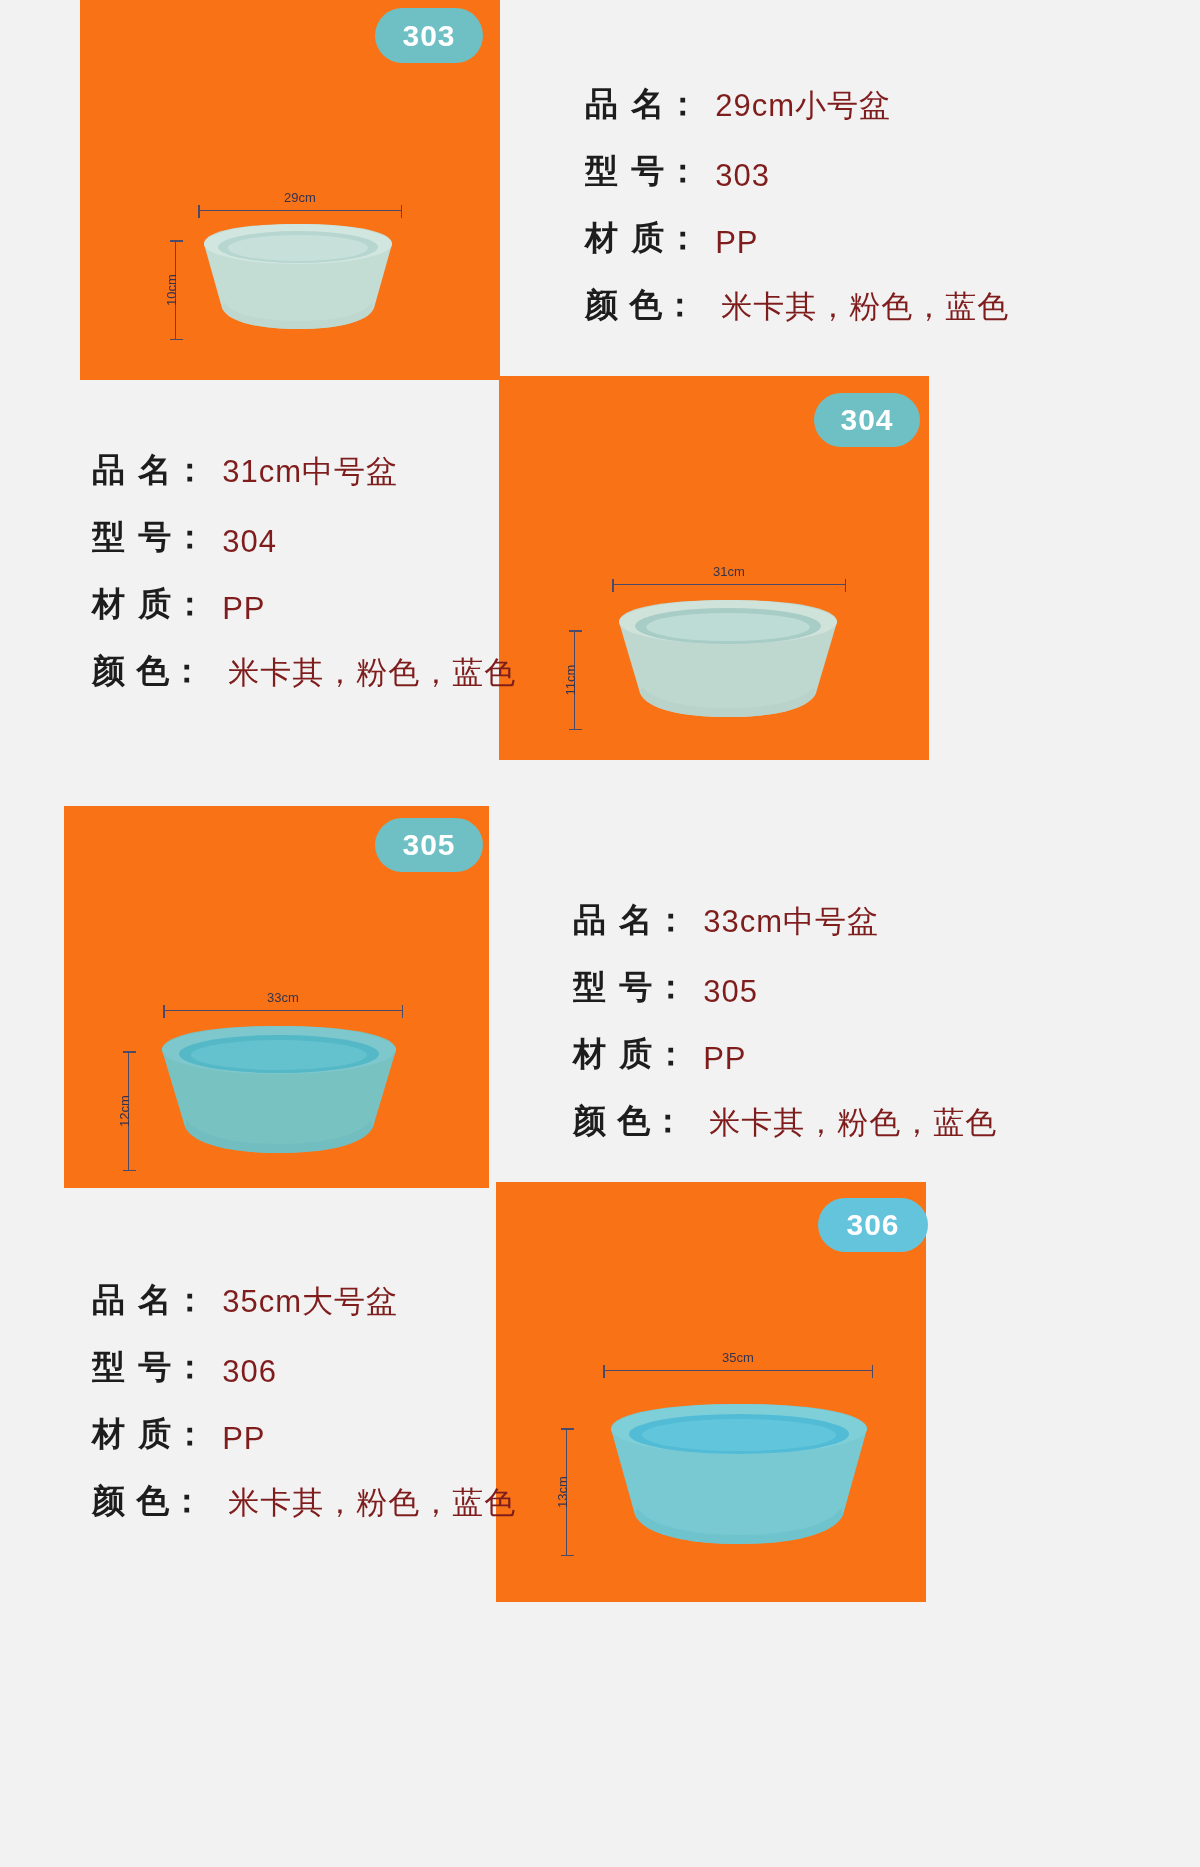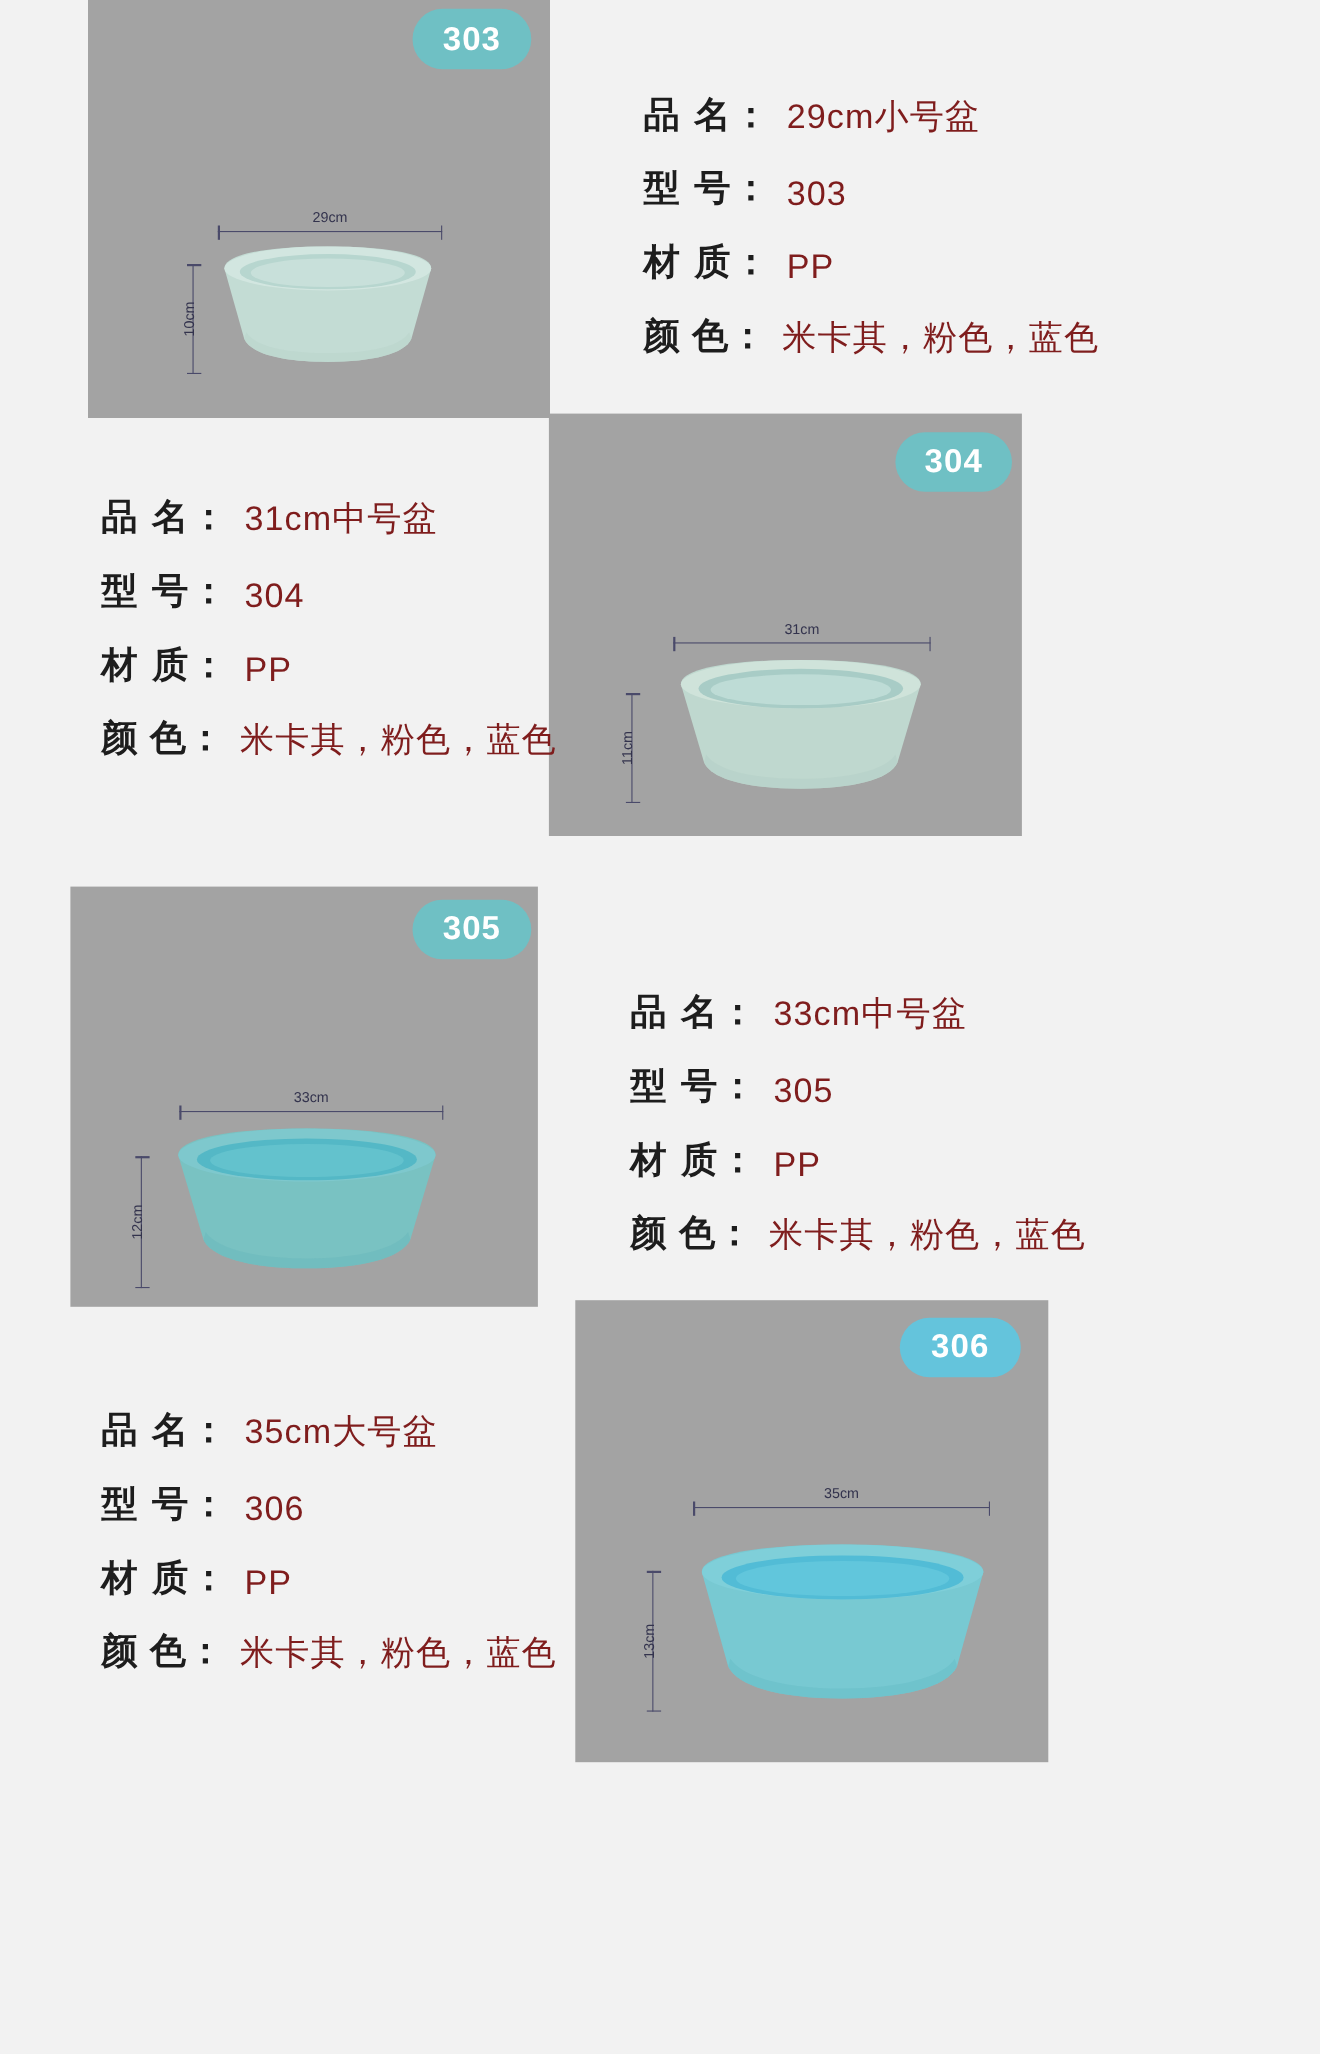--- a/index.html
+++ b/index.html
@@ -13,21 +13,21 @@
   .page {
     position: relative;
     width: 1200px;
     height: 1867px;
     background: #f2f2f2;
   }
 
   
   .photo-card {
     position: absolute;
-    background: #a3a3a3;
+    background: #f97316;
   }
   .badge {
     position: absolute;
     border-radius: 28px;
     color: #ffffff;
     font-size: 30px;
     font-weight: bold;
     letter-spacing: 1px;
     display: flex;
     align-items: center;
@@ -99,21 +99,21 @@
   .spec {
     position: absolute;
     font-family: "Liberation Sans", sans-serif;
   }
   .spec .row {
     display: flex;
     align-items: flex-end;
     white-space: nowrap;
     margin-bottom: 22px;
   }
-  .spec .row:last-child { margin-bottom: 0; }
+  .spec .row:last-child { margin-bottom: 0; gap: 10px; }
   .spec .key {
     font-size: 33px;
     font-weight: bold;
     color: #1d1d1d;
     letter-spacing: 2px;
   }
   .spec .val {
     font-size: 31px;
     color: #7f1d1d;
     margin-left: 14px;
@@ -233,21 +233,21 @@
     <div class="row">
       <span class="key">材 质：</span>
       <span class="val">PP</span>
     </div>
     <div class="row">
       <span class="key tight">颜 色：</span>
       <span class="val">米卡其，粉色，蓝色</span>
     </div>
   </div>
 
-  <div class="photo-card" style="left:523px; top:1182px; width:430px; height:420px;">
+  <div class="photo-card" style="left:496px; top:1182px; width:430px; height:420px;">
     <div class="basin-wrap" style="left:107px; top:220px; width:272px; height:145px;">
       <svg class="basin" viewBox="0 0 272 145" preserveAspectRatio="none">
         <path d="M8,27 C8,13 54,2 136,2 C218,2 264,13 264,27 L240,113 C231,132 190,142 136,142 C82,142 41,132 32,113 Z" fill="#78c9d2"></path>
         <ellipse cx="136" cy="27" rx="128" ry="25" fill="#7fcfd9"></ellipse>
         <ellipse cx="136" cy="32" rx="110" ry="20" fill="#52bcd6"></ellipse>
         <ellipse cx="136" cy="33" rx="97" ry="16" fill="#61c6dc"></ellipse>
         <path d="M32,113 C41,132 82,142 136,142 C190,142 231,132 240,113 L238,106 C227,123 188,133 136,133 C84,133 45,123 34,106 Z" fill="#6cc0ca" opacity="0.75"></path>
       </svg>
     </div>
     <div class="rule-h" style="left:107px; top:188px; width:270px;">

